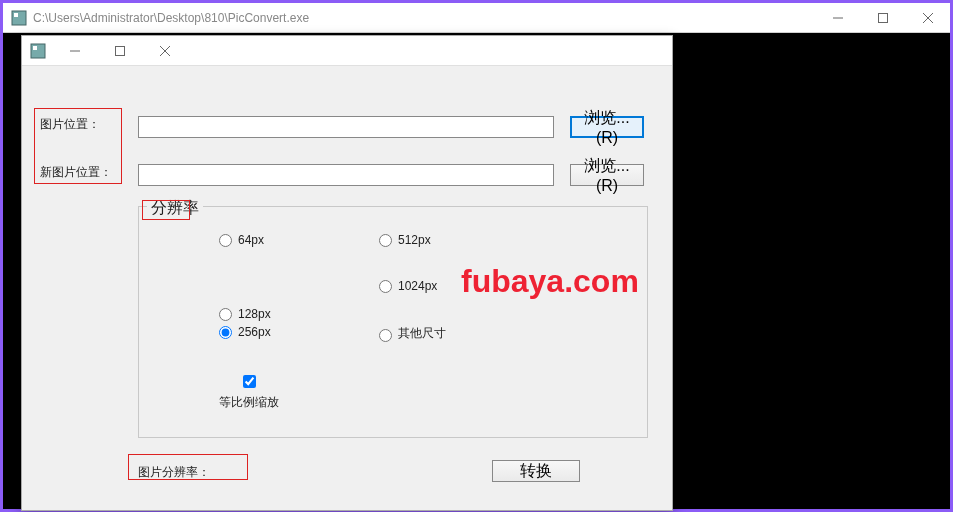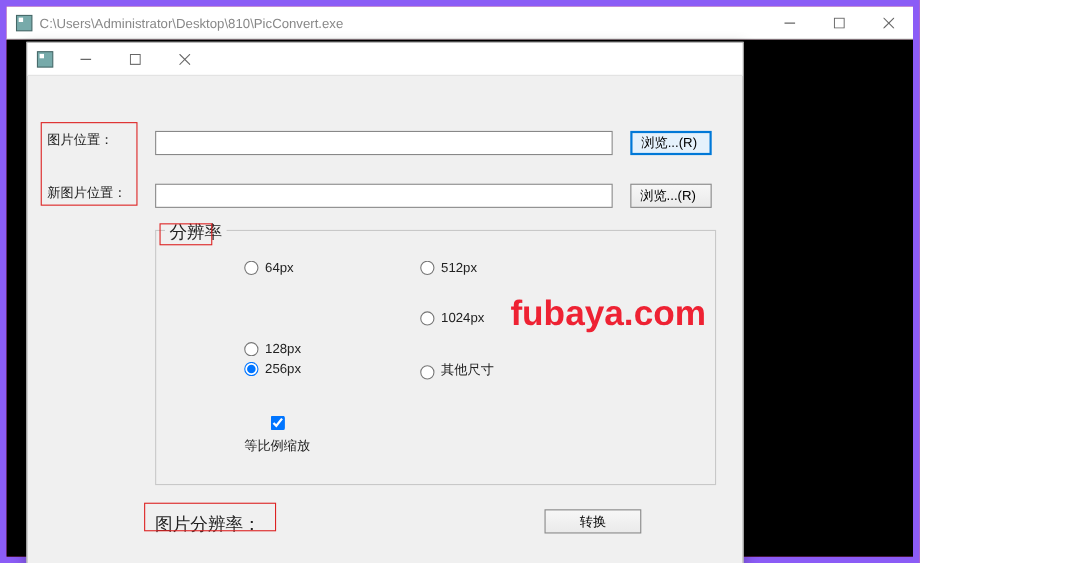--- a/index.html
+++ b/index.html
@@ -1,19 +1,19 @@
 <!DOCTYPE html>
 <html><head>
 <meta charset="utf-8">
 <style>
   * { box-sizing: border-box; margin: 0; padding: 0; font-family: "Microsoft YaHei", "Segoe UI", sans-serif; }
   body { width: 979px; height: 512px; background: #fff; overflow: hidden; position: relative; }
 
   
-  .outer-window { position: absolute; left: 0; top: 0; width: 836px; height: 512px; border: 6px solid #8b5cf6; background: #be185d; }
+  .outer-window { position: absolute; left: 0; top: 0; width: 953px; height: 512px; border: 3px solid #8b5cf6; background: #0ea5e9; }
   .outer-titlebar { height: 30px; background: #fff; display: flex; align-items: center; border-bottom: 1px solid #d0d0d0; }
   .tb-icon { width: 16px; height: 16px; margin: 0 6px 0 8px; display: flex; justify-content: center; align-items: center; }
   .tb-title { flex: 1; font-size: 12px; color: #888; }
   .tb-controls { display: flex; height: 100%; }
   .tb-btn { width: 45px; display: flex; justify-content: center; align-items: center; color: #666; cursor: pointer; }
   .tb-btn svg { width: 10px; height: 10px; }
 
   
   .outer-content { position: relative; width: 100%; height: calc(100% - 30px); background: #000; }
 
@@ -22,21 +22,21 @@
   .dlg-titlebar { height: 30px; background: #fff; display: flex; align-items: center; border-bottom: 1px solid #e0e0e0; }
   .dlg-title { flex: 1; font-size: 12px; color: #222; }
   .dlg-controls { display: flex; height: 100%; }
 
   
   .dlg-body { position: relative; padding: 0; height: calc(100% - 30px); color: #222; font-size: 12px; }
 
   
   .row { position: absolute; display: flex; align-items: center; }
   .row-input { height: 22px; border: 1px solid #888; background: #fff; padding: 0 4px; font-size: 12px; }
-  .btn { height: 22px; background: linear-gradient(#f7f7f7,#eaeaea); border: 1px solid #888; font-size: 12px; padding: 0 8px; cursor: pointer; }
+  .btn { height: 22px; background: linear-gradient(#f7f7f7,#eaeaea); border: 1px solid #888; font-size: 16px; padding: 0 8px; cursor: pointer; }
   .btn.focused { border: 2px solid #0078d7; background: #e5f1fb; }
 
   .row1-label { top: 50px; left: 18px; }
   .row1-input { top: 50px; left: 116px; width: 416px; }
   .row1-btn   { top: 50px; left: 548px; width: 74px; }
 
   .row2-label { top: 98px; left: 18px; }
   .row2-input { top: 98px; left: 116px; width: 416px; }
   .row2-btn   { top: 98px; left: 548px; width: 74px; }
 
@@ -49,21 +49,21 @@
 
   .radio-row { position: absolute; display: flex; align-items: center; gap: 6px; font-size: 12px; }
   .radio-row input[type="radio"], .radio-row input[type="checkbox"] { width: 13px; height: 13px; }
 
   .r1 { top: 26px;  left: 80px; } .r4 { top: 26px;  left: 240px; }
   .r2 { top: 72px;  left: 80px; margin-top: 28px; } .r5 { top: 72px;  left: 240px; }
   .r3 { top: 118px; left: 80px; } .r6 { top: 118px; left: 240px; align-items: flex-end; }
   .cb { top: 168px; left: 80px; flex-direction: column; }
 
   
-  .bottom-label { position: absolute; left: 116px; top: 398px; font-size: 16px; }
+  .bottom-label { position: absolute; left: 116px; top: 398px; font-size: 12px; }
   .convert-btn { position: absolute; left: 470px; top: 394px; width: 88px; }
 
   
   .watermark { position: absolute; left: 458px; top: 230px; font-size: 32px; font-weight: bold; color: #e23; font-family: Arial, sans-serif; }
 
 </style>
 </head>
 <body>
 
 <div class="outer-window">

